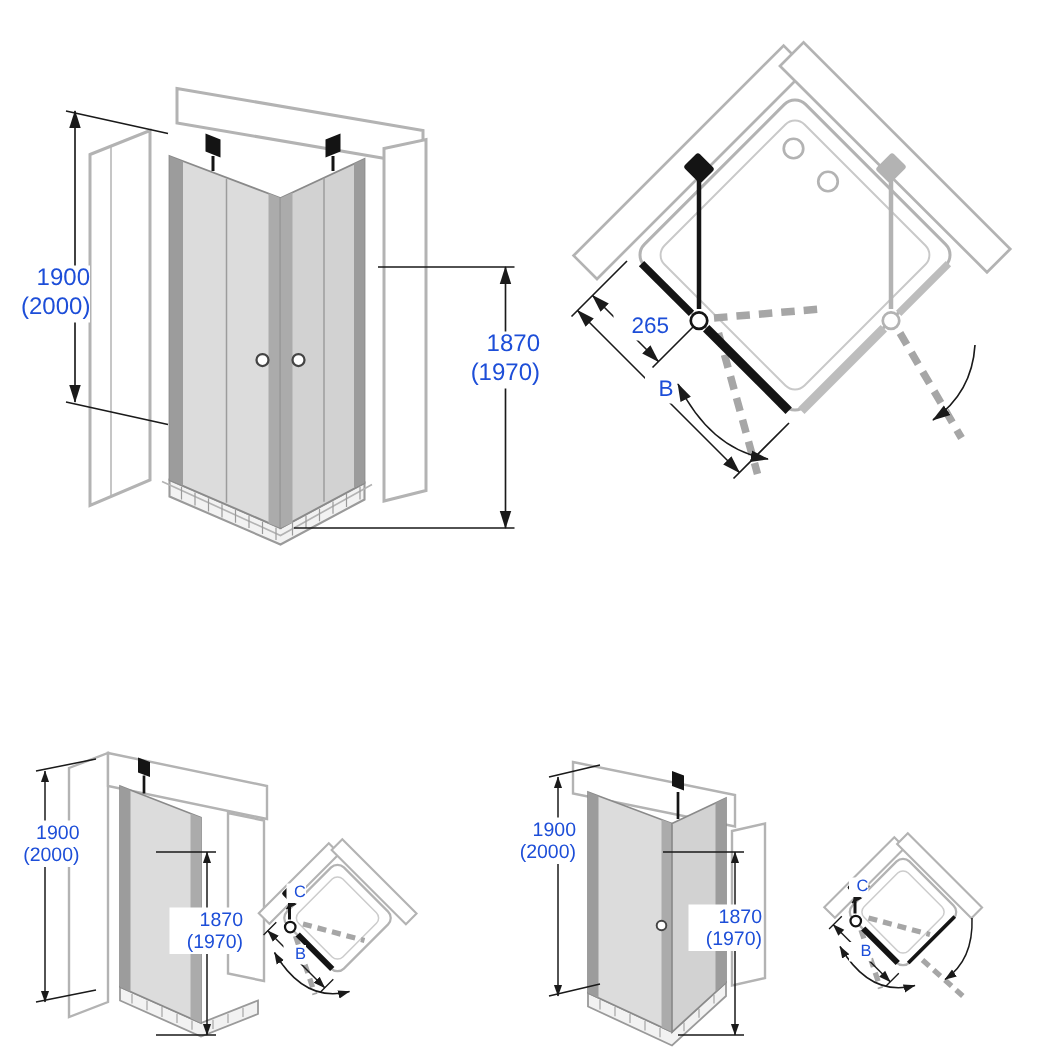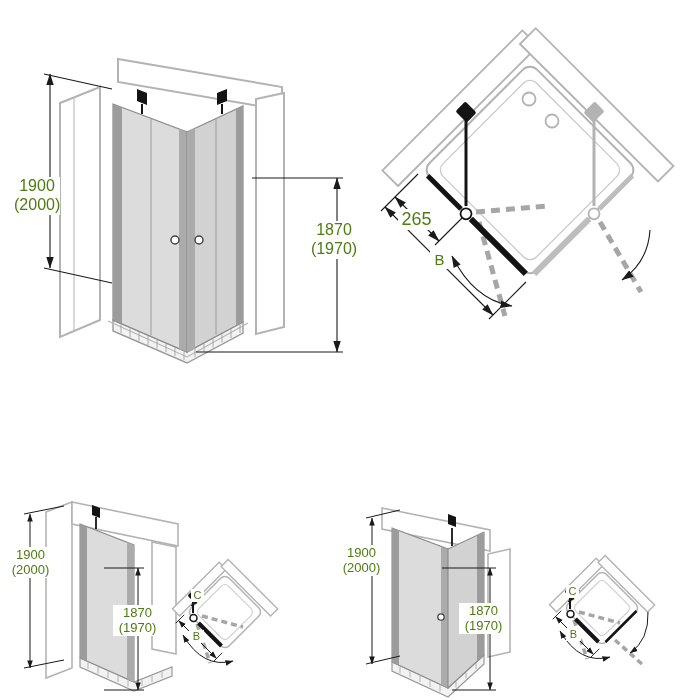--- a/index.html
+++ b/index.html
@@ -1,20 +1,20 @@
 <!DOCTYPE html>
 <html><head>
 <meta charset="utf-8">
 <style>
   *{margin:0;padding:0;box-sizing:border-box}
   html,body{background:#fff}
   .canvas{position:relative;width:700px;height:700px;background:#fff;
           font-family:"Liberation Sans",sans-serif;overflow:hidden}
   .canvas > svg{position:absolute;left:0;top:0}
-  .dim{position:absolute;text-align:center;color:#4d7c0f;background:#fff;line-height:1.18}
+  .dim{position:absolute;text-align:right;color:#1d4ed8;background:#fff;line-height:1.18}
   .dim span{display:block}
 </style>
 </head>
 <body>
 
 <div class="canvas">
 
 <svg width="700" height="700" viewBox="0 0 700 700">
   <defs>
     <marker id="ah" viewBox="0 0 10 10" refX="9.5" refY="5" markerWidth="11" markerHeight="11" orient="auto-start-reverse">
@@ -175,21 +175,21 @@
 
 <div class="dim" style="left:14px;top:177px;width:46px;font-size:16px">
   <span>1900</span>
   <span>(2000)</span>
 </div>
 <div class="dim" style="left:308px;top:221px;width:52px;font-size:16px">
   <span>1870</span>
   <span>(1970)</span>
 </div>
 
-<div class="dim" style="left:398px;top:209px;width:37px;font-size:18px">
+<div class="dim" style="left:409px;top:209px;width:37px;font-size:15px">
   <span>265</span>
 </div>
 <div class="dim" style="left:430px;top:251px;width:19px;font-size:15px">
   <span>B</span>
 </div>
 
 <div class="dim" style="left:8px;top:547px;width:45px;font-size:13px">
   <span>1900</span>
   <span>(2000)</span>
 </div>

